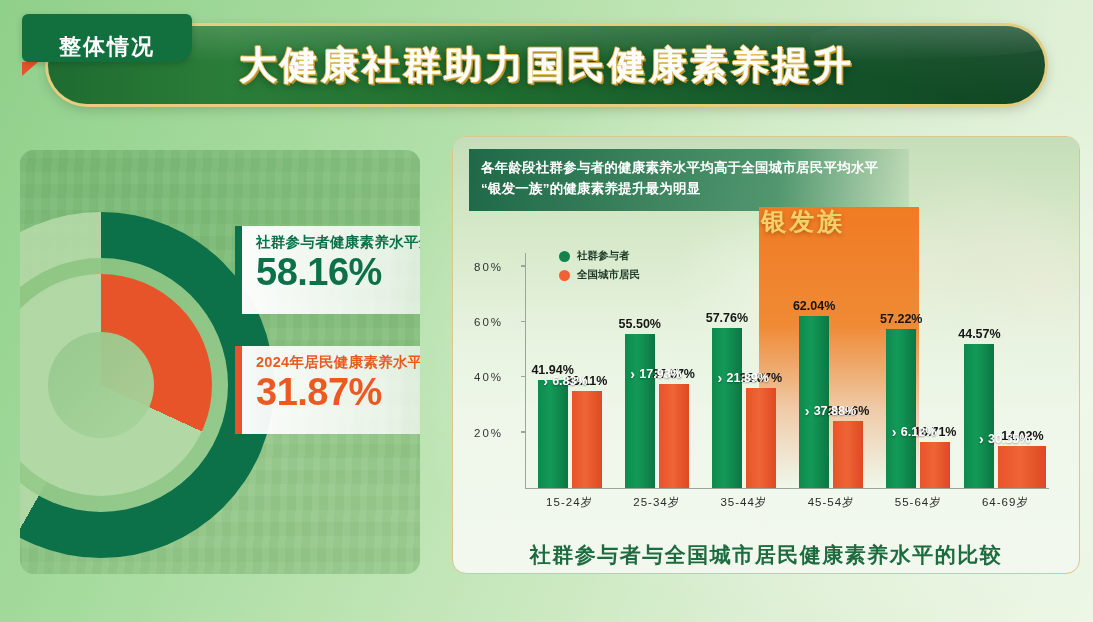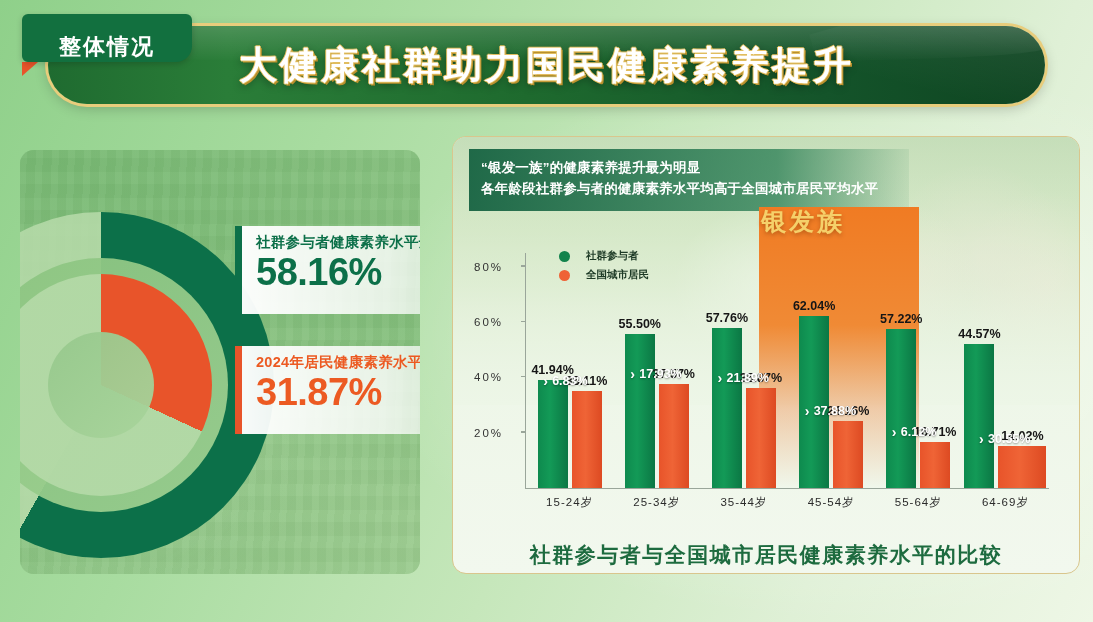--- a/index.html
+++ b/index.html
@@ -176,21 +176,21 @@
   }
   .diff::before{
     content:"›"; position:absolute; left:-9px; top:-1px; font-size:14px; color:#fff;
   }
   .x-label{
     position:absolute; top:100%; left:50%; transform:translate(-50%,7px);
     font-size:11.5px; color:#2a2a2a; letter-spacing:1px; white-space:nowrap;
   }
 
   .legend{ position:absolute; left:92px; top:8px; z-index:6; }
-  .legend-row{ display:flex; align-items:center; gap:16px; margin-bottom:5px; }
+  .legend-row{ display:flex; align-items:center; gap:7px; margin-bottom:5px; }
   .legend-dot{ width:11px; height:11px; border-radius:50%; }
   .legend-dot.g{ background:#12834c; }
   .legend-dot.o{ background:#ef6236; }
   .legend-text{ font-size:10.5px; color:#1d3a26; font-weight:600; }
 
   .chart-title{
     position:absolute; left:0; right:0; top:404px; text-align:center;
   }
   .chart-title .t1{ font-size:21px; font-weight:700; color:#1d6b3f; letter-spacing:1.5px; }
   .chart-title .t2{ font-size:13px; color:#2e7a4c; margin-top:2px; }
@@ -225,22 +225,22 @@
 <div class="badge">
   <span>整体情况</span>
 </div>
 <div class="badge-notch"></div>
 
 <div class="right-panel">
   <div class="photo-strip"></div>
   <div class="photo-fade"></div>
 
   <div class="caption-box">
+    <p>各年龄段社群参与者的健康素养水平均高于全国城市居民平均水平</p>
     <p>“银发一族”的健康素养提升最为明显</p>
-    <p>各年龄段社群参与者的健康素养水平均高于全国城市居民平均水平</p>
   </div>
 
   <div class="chart">
     <div class="legend">
       <div class="legend-row">
         <span class="legend-dot g"></span>
         <span class="legend-text">社群参与者</span>
       </div>
       <div class="legend-row">
         <span class="legend-dot o"></span>

